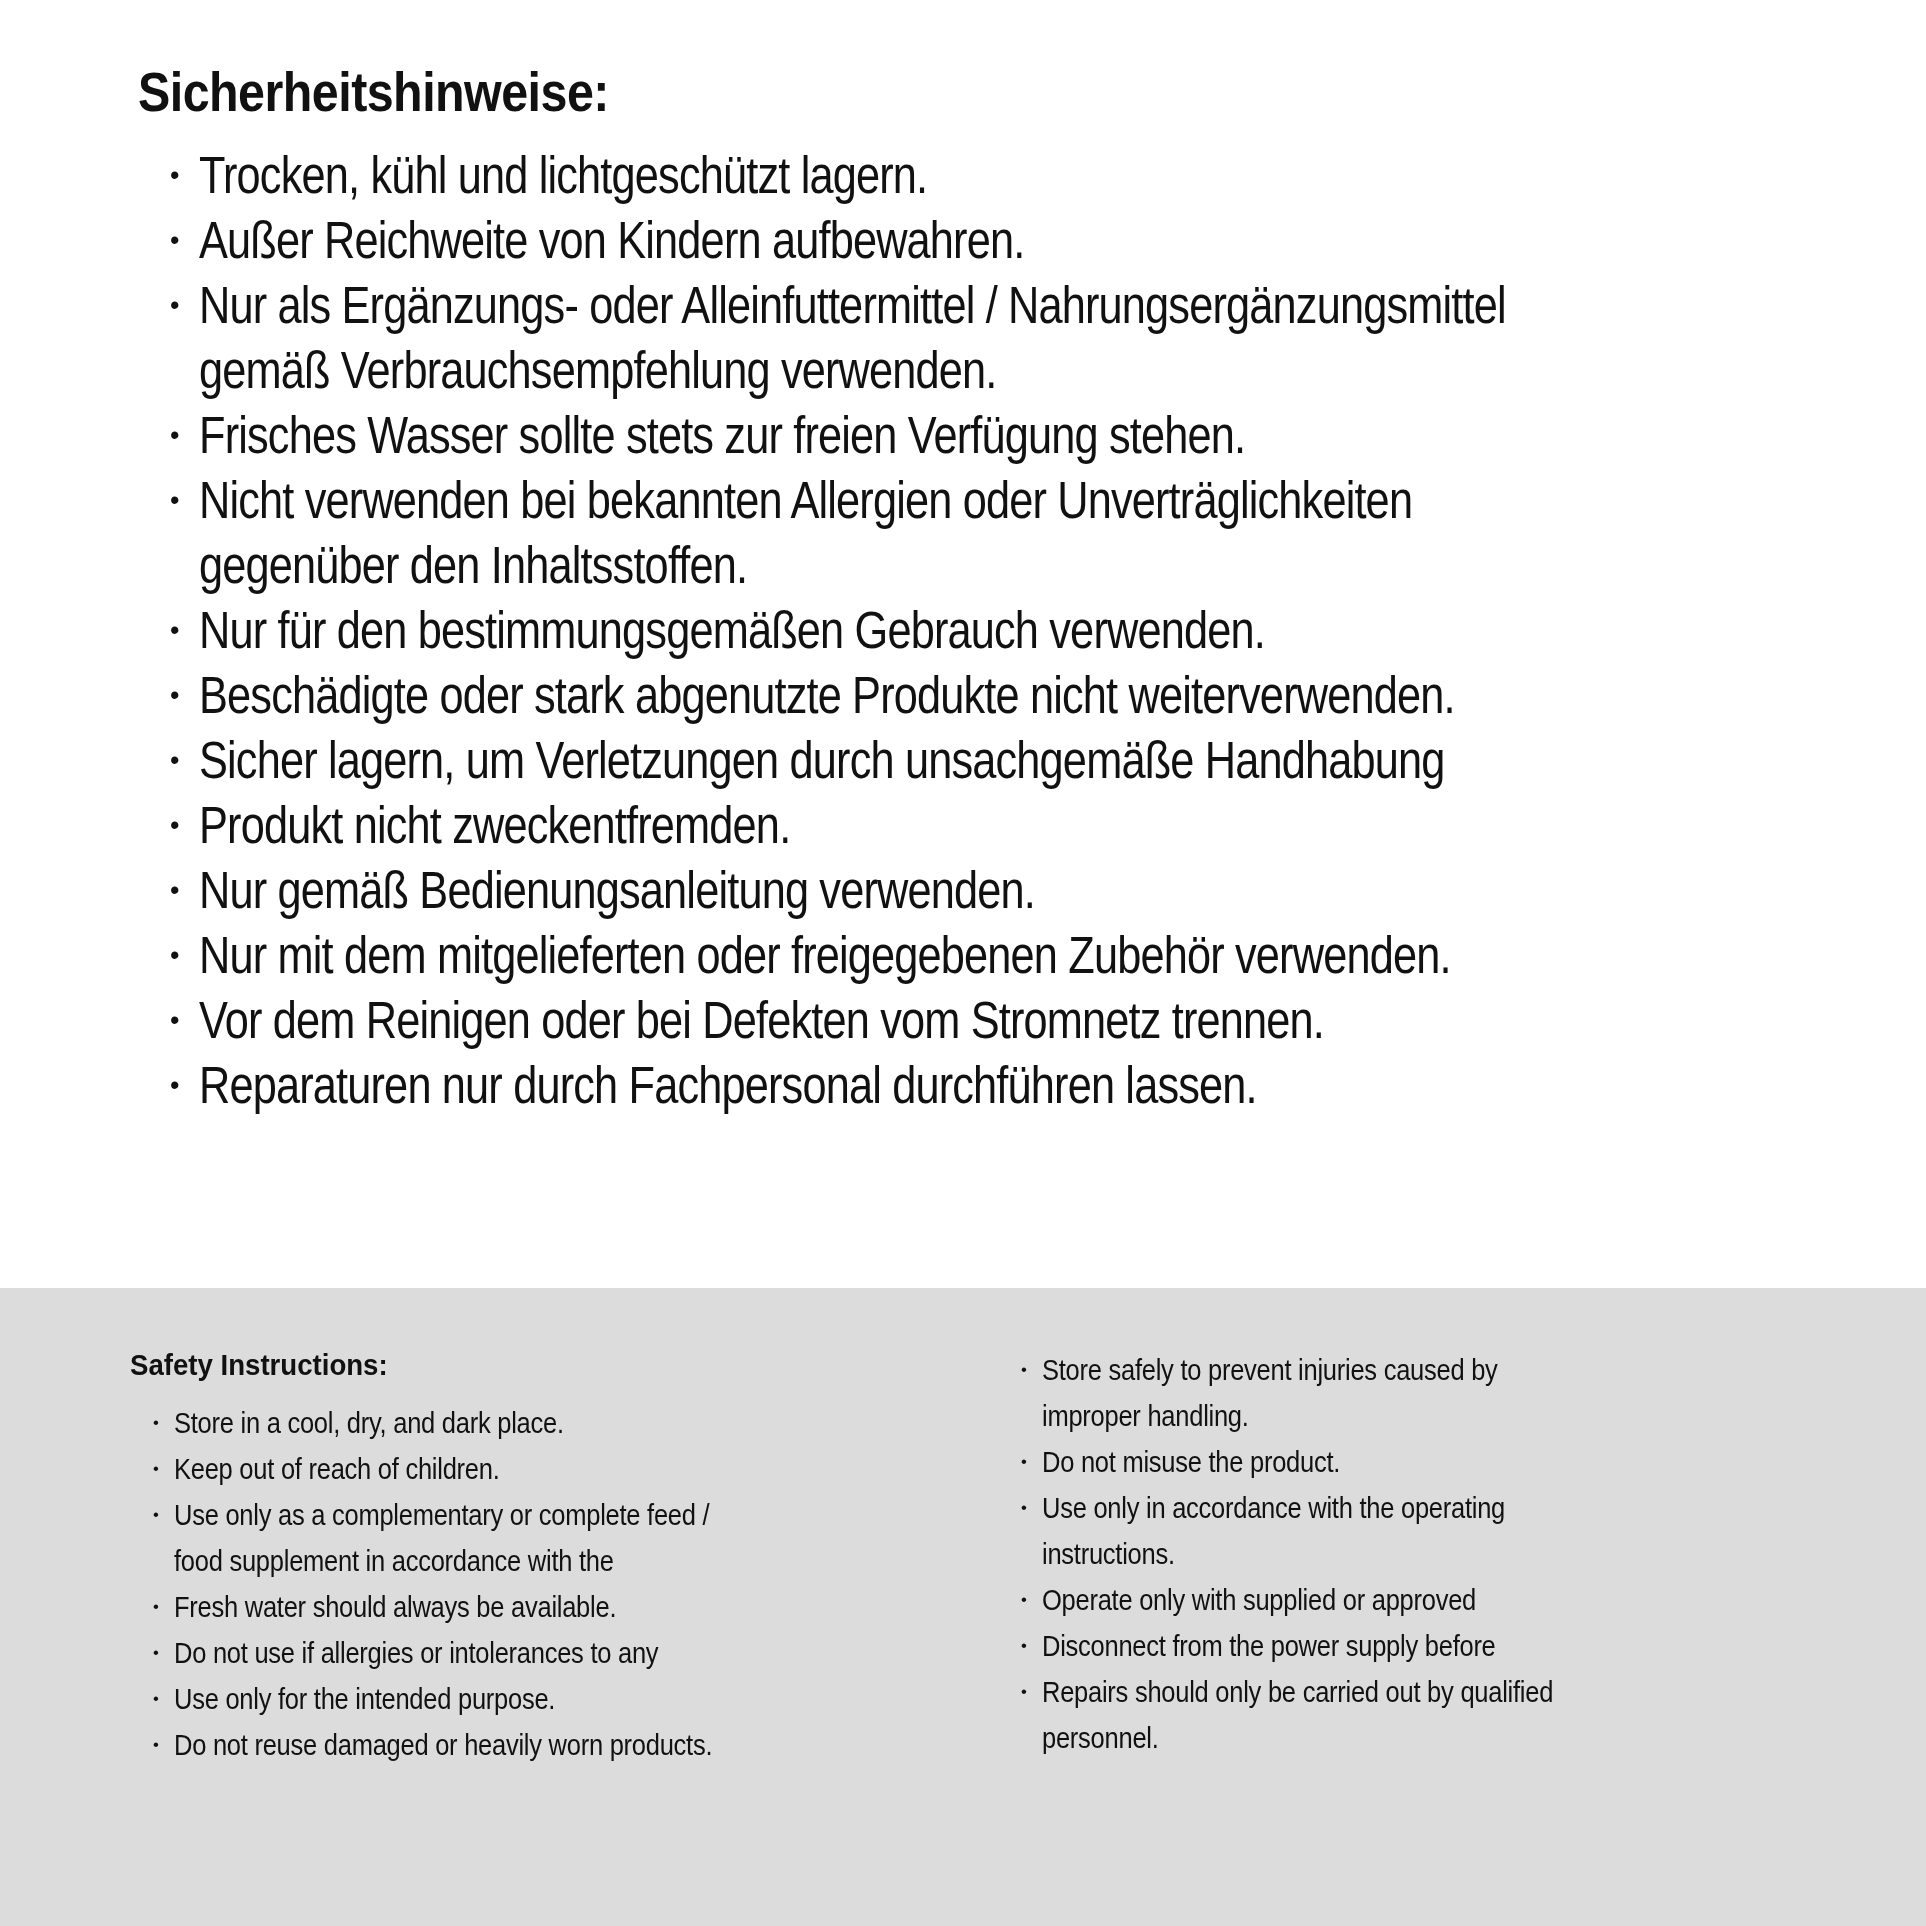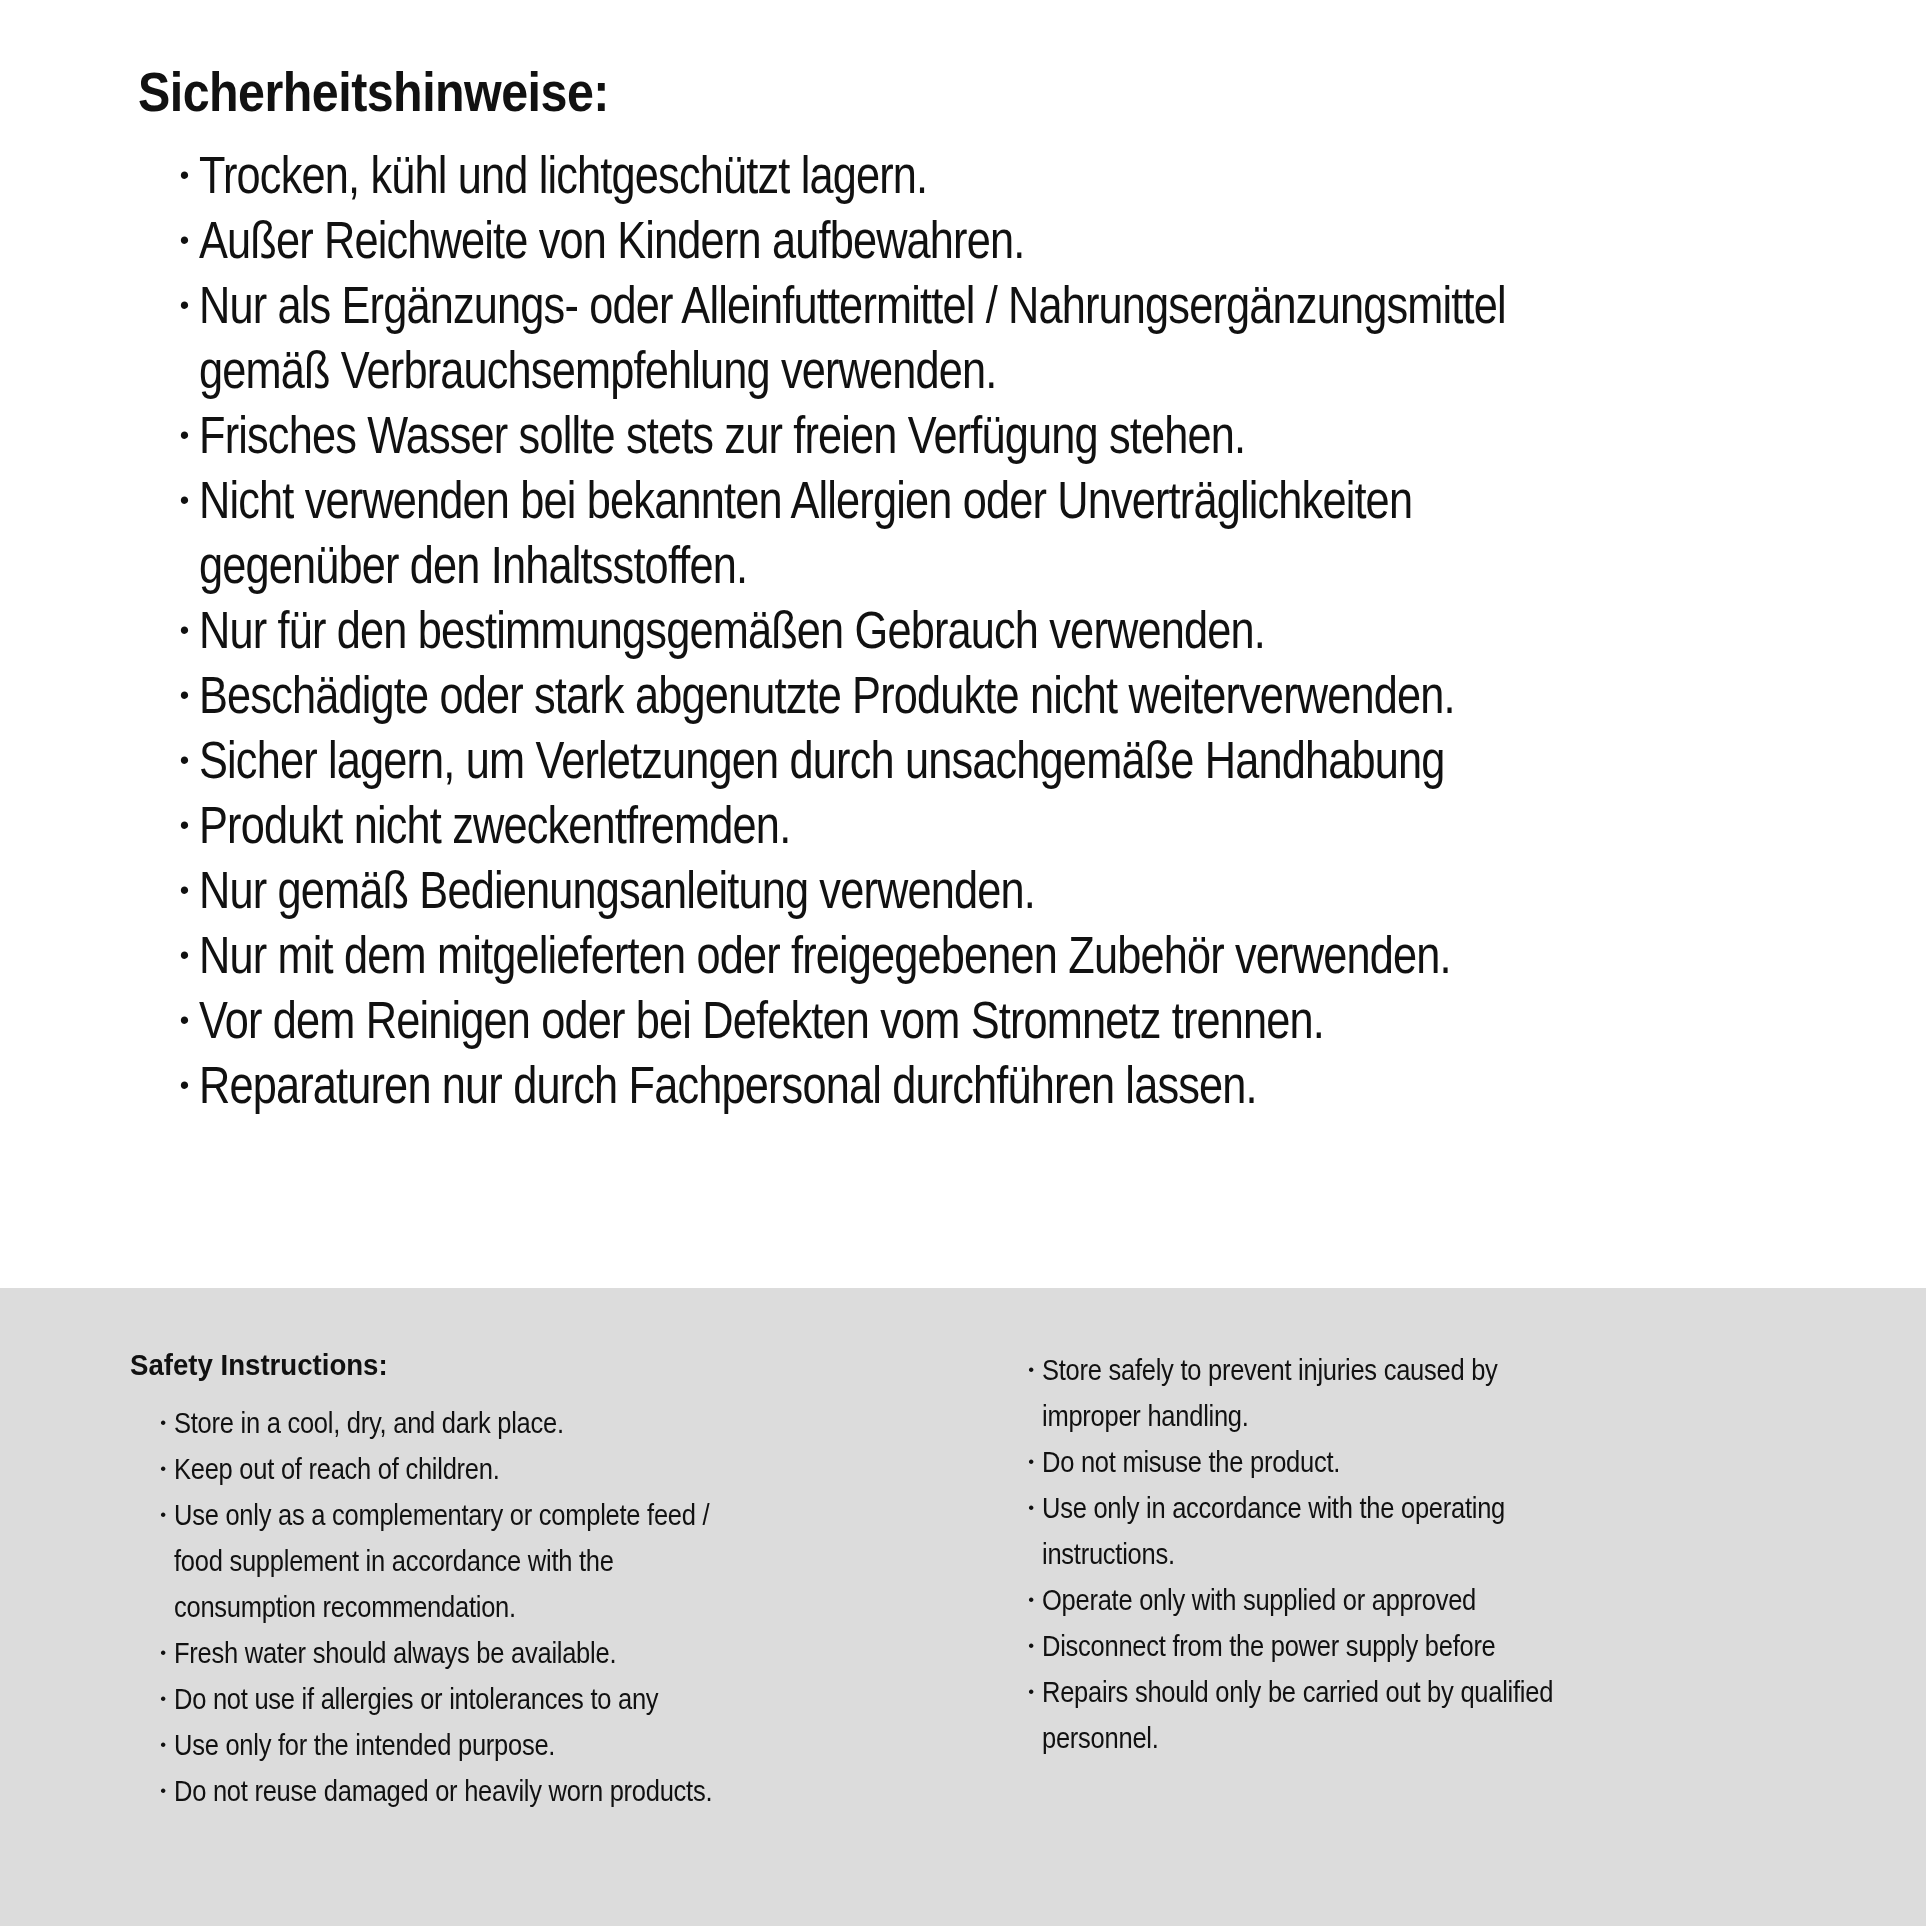--- a/index.html
+++ b/index.html
@@ -15,21 +15,20 @@
     font-family: "Liberation Sans", sans-serif;
     color: var(--text);
     position: relative;
     overflow: hidden;
   }
   .page {
     position: absolute;
     inset: 0;
     width: 1926px;
     height: 1926px;
-    text-align: center;
   }
   .gray-panel {
     position: absolute;
     left: 0;
     top: 1288px;
     width: 1926px;
     height: 638px;
     background: var(--panel);
   }
   
@@ -192,24 +191,20 @@
       </div>
       <div class="line">
         <span class="bullet">•</span>
         <span class="text">Use only as a complementary or complete feed /</span>
       </div>
       <div class="line">
         <span class="bullet"></span>
         <span class="text">food supplement in accordance with the</span>
       </div>
       <div class="line">
-        <span class="bullet"></span>
-        <span class="text">consumption recommendation.</span>
-      </div>
-      <div class="line">
         <span class="bullet">•</span>
         <span class="text">Fresh water should always be available.</span>
       </div>
       <div class="line">
         <span class="bullet">•</span>
         <span class="text">Do not use if allergies or intolerances to any</span>
       </div>
       <div class="line">
         <span class="bullet">•</span>
         <span class="text">Use only for the intended purpose.</span>

